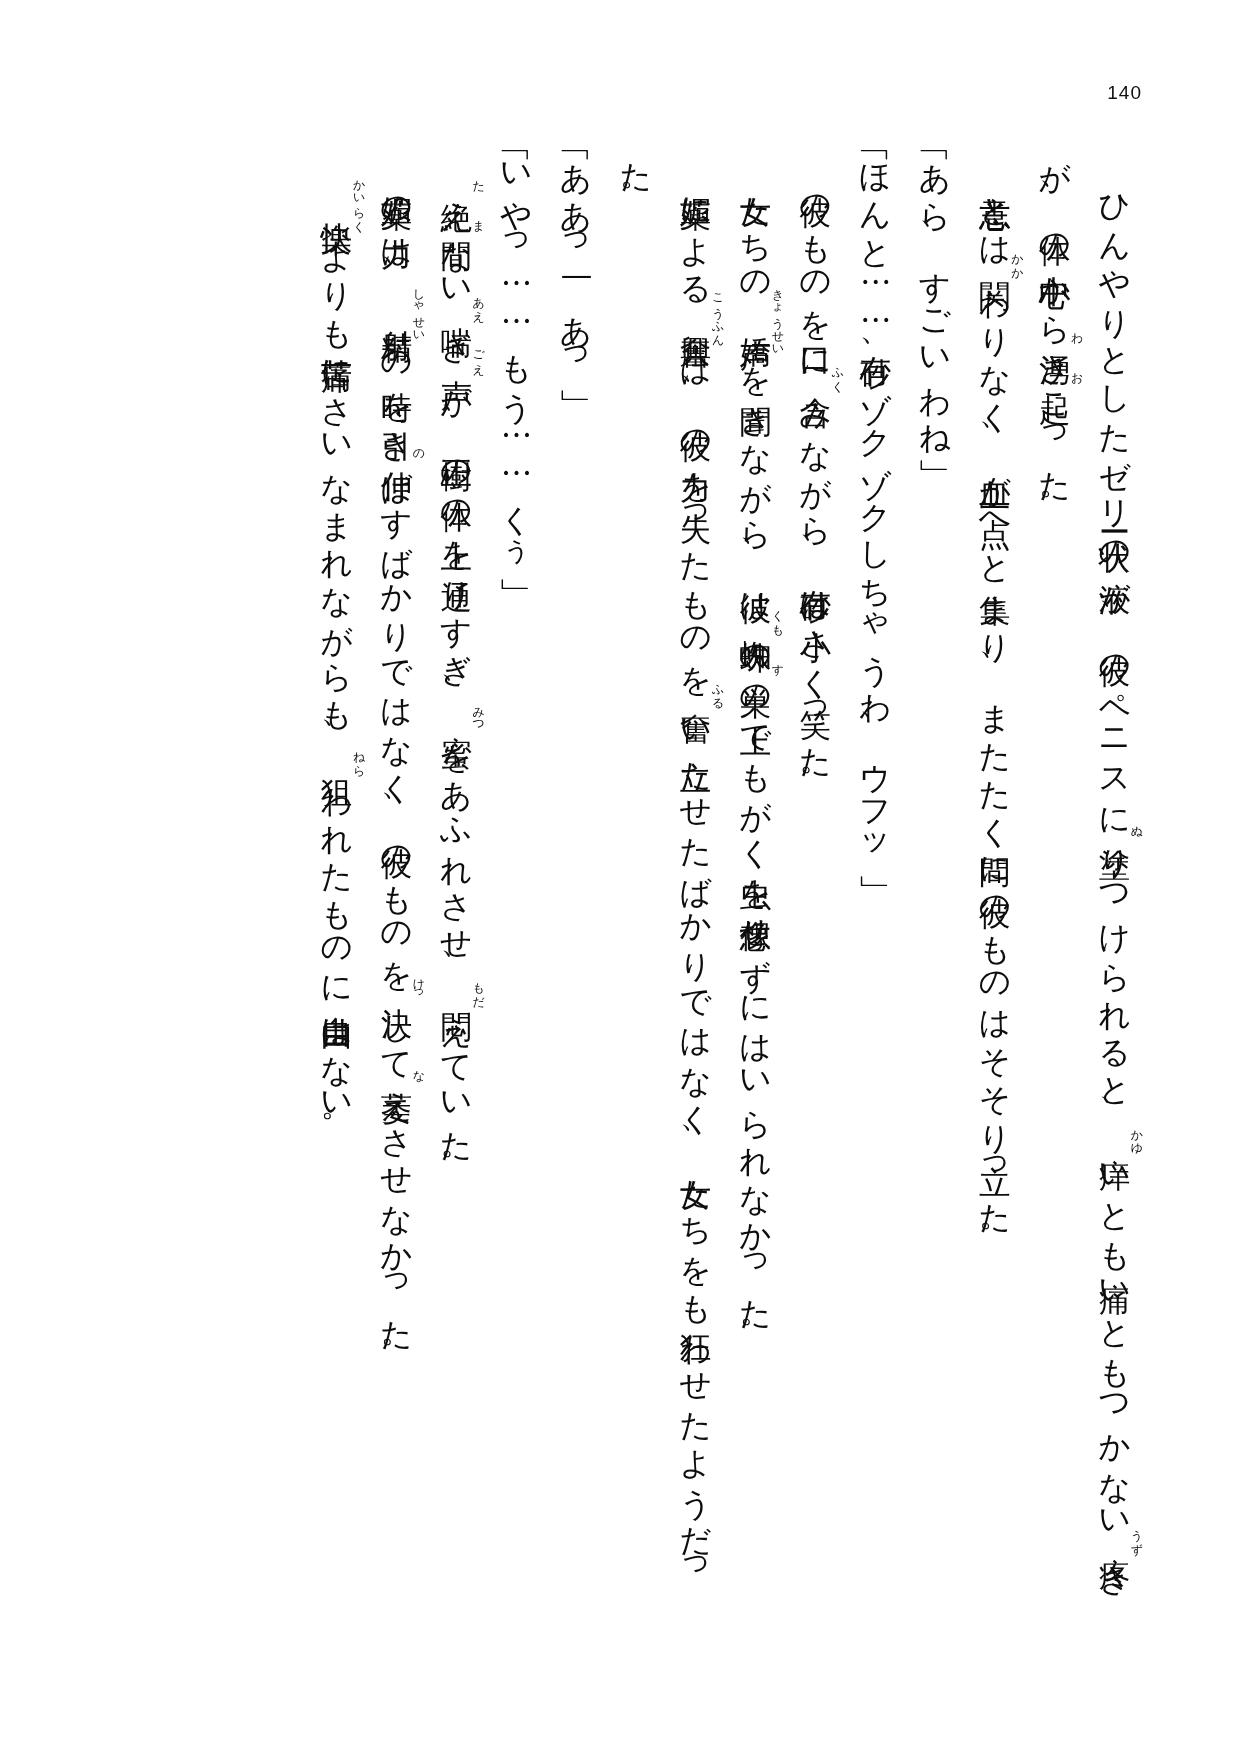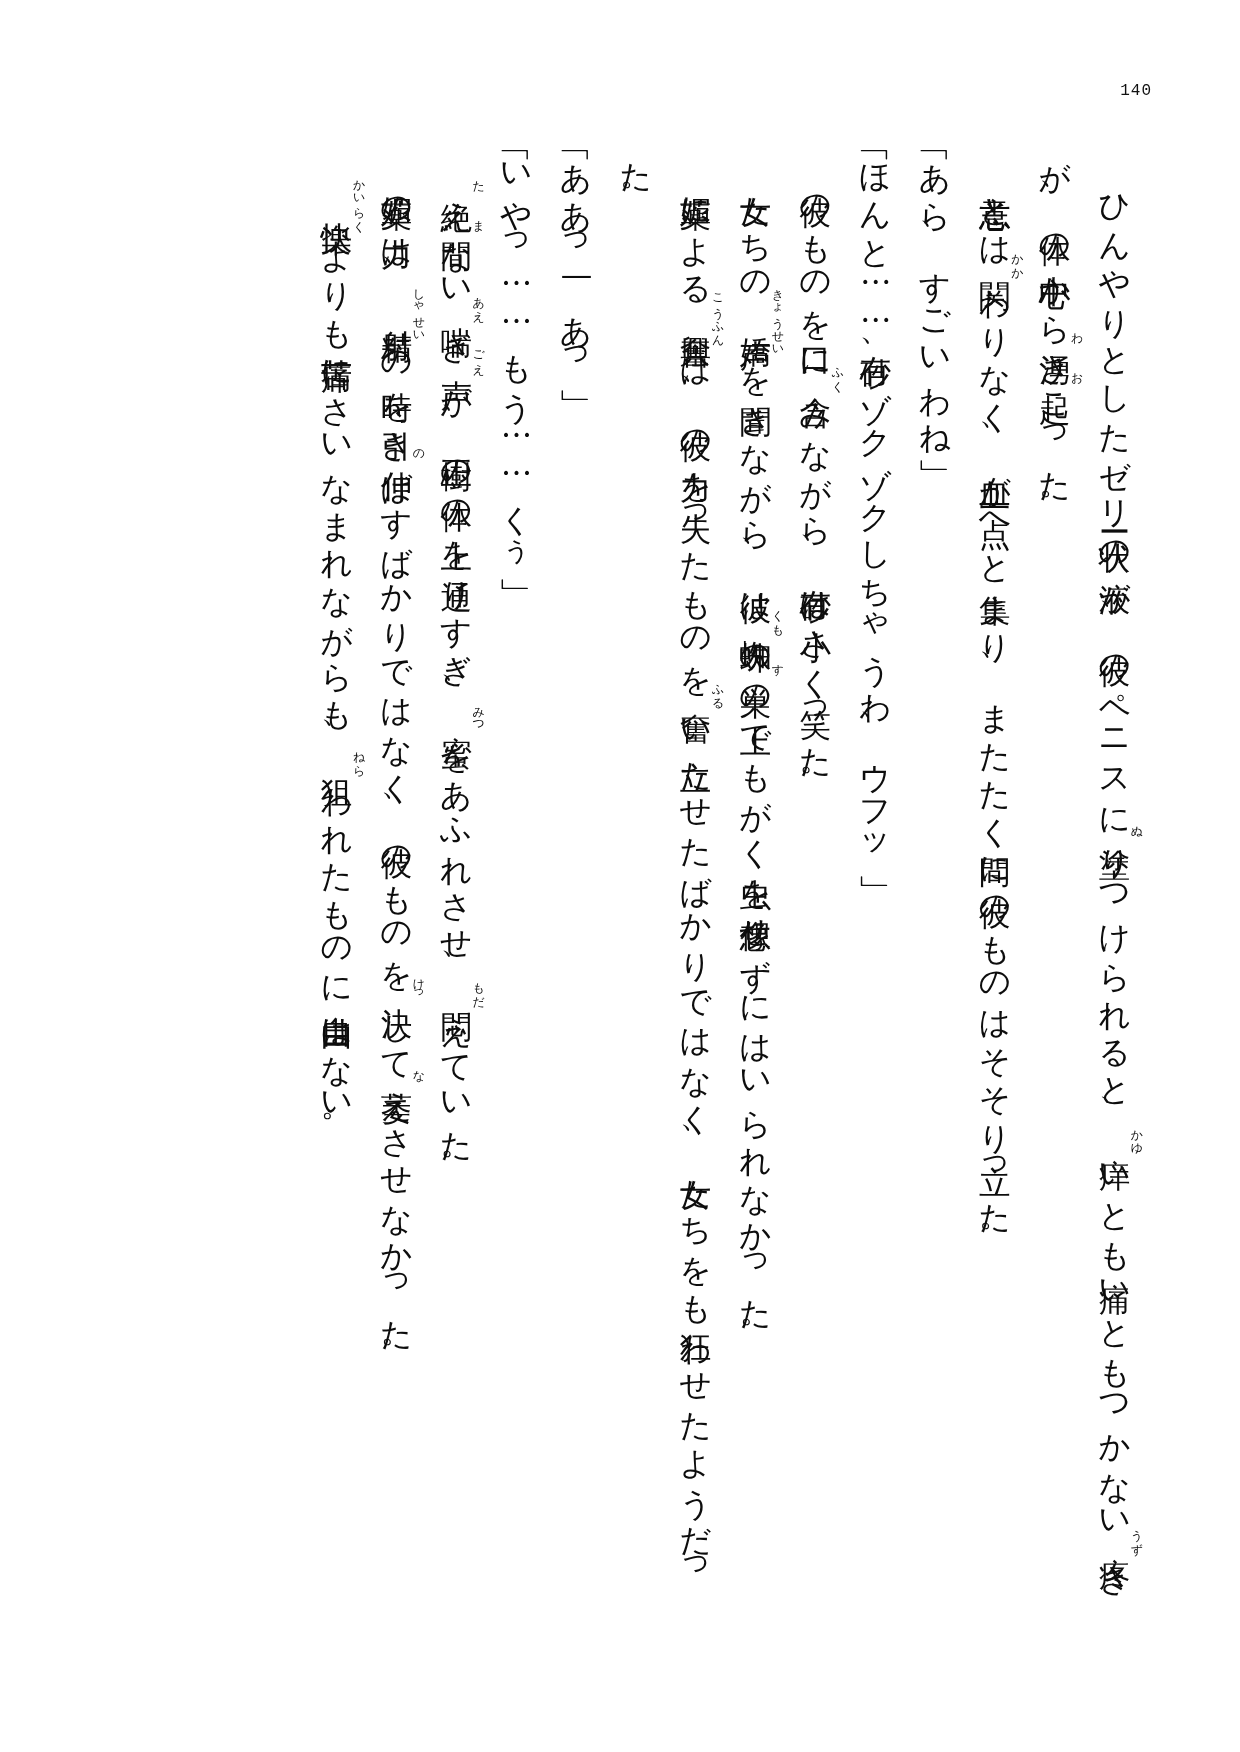--- a/index.html
+++ b/index.html
@@ -16,25 +16,25 @@
     position: relative;
     width: 1240px;
     height: 1752px;
     background: #ffffff;
     overflow: hidden;
     box-sizing: border-box;
   }
   .page-number {
     position: absolute;
     top: 82px;
-    right: 88px;
-    font-size: 16px;
+    right: 98px;
+    font-size: 19px;
     letter-spacing: 1px;
     color: #111;
-    font-family: Liberation Mono, monospace;
+    font-family: Liberation Sans, sans-serif;
   }
   .text-body {
     position: absolute;
     top: 140px;
     right: 96px;
     left: 110px;
     height: 1440px;
     writing-mode: vertical-rl;
     -webkit-writing-mode: vertical-rl;
     text-orientation: upright;

